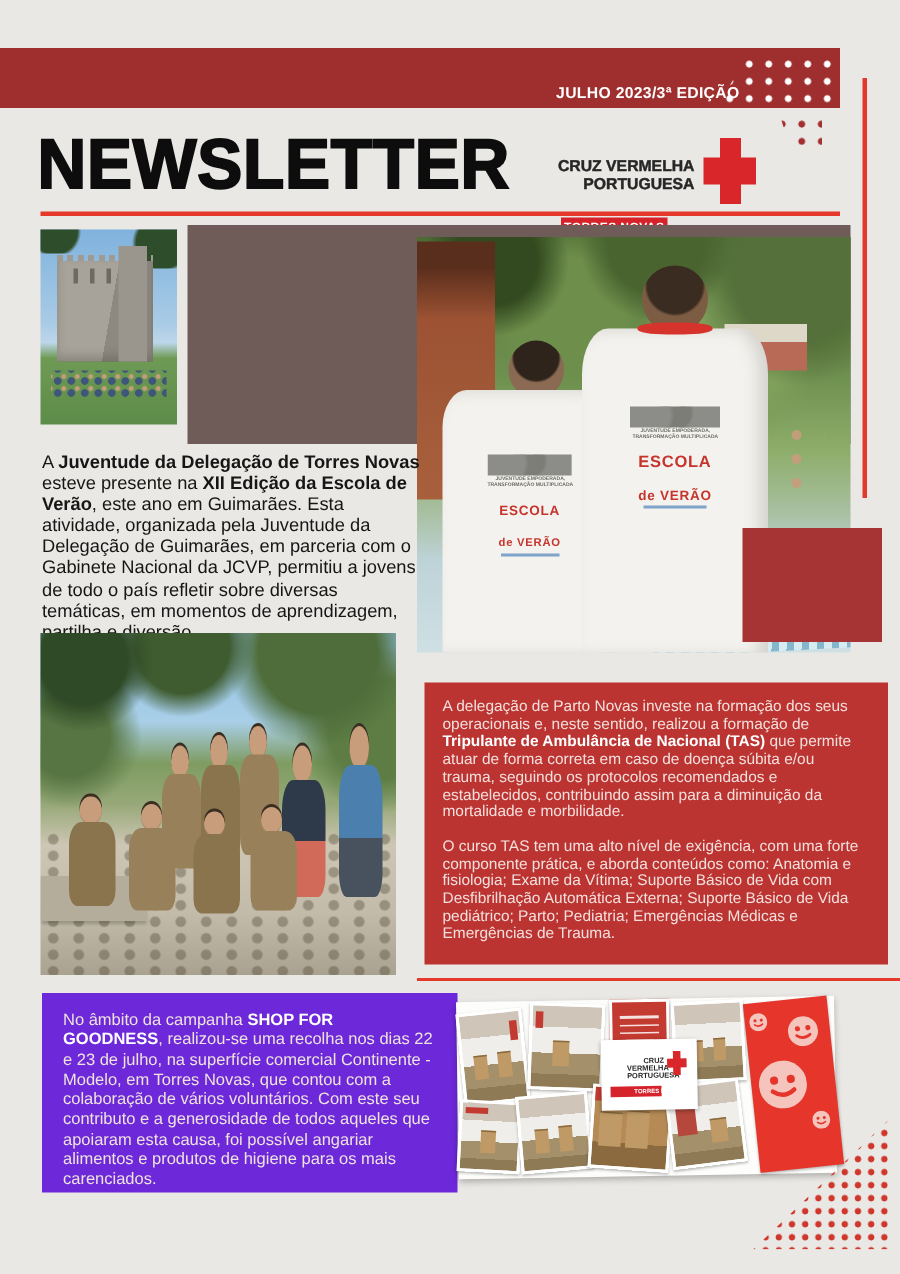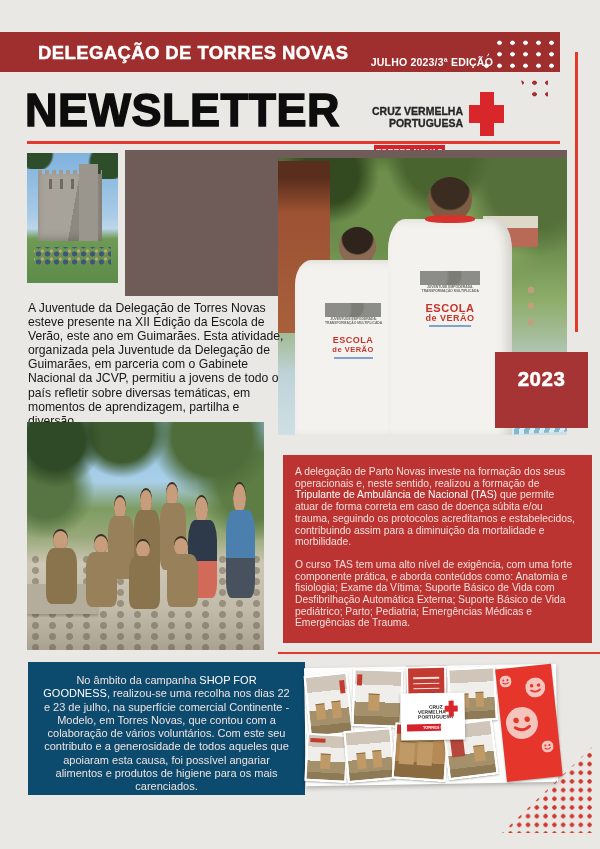--- a/index.html
+++ b/index.html
@@ -62,35 +62,35 @@
   .redhair{position:absolute;left:-3%;top:1%;width:21%;height:62%;background:linear-gradient(180deg,#5a2e1c 0 10%,#9c5233 30%,#a8603c 100%);border-radius:0 0 40% 0;}
   .head{position:absolute;border-radius:50%;}
   .shirt{position:absolute;background:#f3f2ee;border-radius:14% 14% 0 0;box-shadow:inset -6px 0 10px rgba(120,120,110,.25);}
   .shirt .print{position:absolute;left:8%;top:24%;width:84%;text-align:center;}
   .castle-print{margin:0 auto;width:58%;height:14px;background:
      radial-gradient(circle at 20% 40%,#8c8c88 0 30%,rgba(0,0,0,0) 36%),
      radial-gradient(circle at 50% 30%,#7d7d78 0 34%,rgba(0,0,0,0) 40%),
      radial-gradient(circle at 80% 45%,#8c8c88 0 30%,rgba(0,0,0,0) 36%);}
   .print-small{color:#6b6b66;font-size:8px;font-weight:700;transform:scale(.42);transform-origin:center top;width:238%;margin-left:-69%;line-height:9px;white-space:nowrap;}
   .print-title{color:#c6342c;font-weight:700;font-size:11px;line-height:10px;letter-spacing:.5px;}
-  .print-title .sub{font-size:9px;}
+  .print-title .sub{font-size:9px;margin-top:12px;}
   .print-under{margin:2px auto 0;width:40%;height:2px;background:#7fa3c9;}
 
   
   .julho{left:495px;top:352px;width:93px;height:76px;background:#a63434;color:#fff;text-align:center;font-weight:800;font-size:20.5px;line-height:23px;padding-top:15px;box-sizing:border-box;letter-spacing:.5px;-webkit-text-stroke:.5px #fff;}
 
   
   .juv{left:28px;top:301px;width:256px;font-size:12.2px;line-height:14.1px;color:#161616;}
-  .juv b,.tas-box b,.shop b{font-weight:400;}
+  .juv b,.tas-box b,.shop b{font-weight:700;}
   .tas-box{left:283px;top:455px;width:309px;height:188px;background:#bb3431;box-sizing:border-box;padding:11px 12px;color:#f3dfdc;font-size:10.3px;line-height:11.7px;}
   .tas-box p{margin:0;}
   .tas-box p + p{margin-top:11px;}
   .tas-box b{color:#fff;}
   .hline-bottom{left:278px;top:652px;width:322px;height:2px;background:#e5392b;}
-  .shop{left:28px;top:662px;width:277px;height:133px;background:#0c4a6e;box-sizing:border-box;padding:12px 14px;color:#eee3df;font-size:11px;line-height:13.3px;text-align:center;}
+  .shop{left:28px;top:662px;width:277px;height:133px;background:#6d28d9;box-sizing:border-box;padding:12px 14px;color:#eee3df;font-size:11px;line-height:13.3px;}
   .shop b{color:#fff;}
 
   
   .photo-group{left:27px;top:422px;width:237px;height:228px;overflow:hidden;
     background:
       radial-gradient(circle at 12% 8%,#2f4a26 0 10%,rgba(0,0,0,0) 16%),
       radial-gradient(circle at 40% 4%,#3f5c30 0 12%,rgba(0,0,0,0) 18%),
       radial-gradient(circle at 78% 6%,#4e6d3a 0 14%,rgba(0,0,0,0) 22%),
       radial-gradient(circle at 95% 28%,#5d7d45 0 12%,rgba(0,0,0,0) 20%),
       radial-gradient(circle at 8% 30%,#567542 0 10%,rgba(0,0,0,0) 18%),
@@ -128,21 +128,20 @@
     background-image:radial-gradient(circle,#cf362c 0 1.9px,rgba(0,0,0,0) 2.4px);
     background-size:8.8px 8.7px;background-position:4px 4px;
     clip-path:polygon(100% 0,100% 100%,0 100%);}
 </style>
 </head>
 <body>
 
 <div class="page">
 
   <div class="abs band"></div>
-  <div class="abs band-title">DELEGAÇÃO DE TORRES NOVAS</div>
   <div class="abs edition">JULHO 2023/3ª EDIÇÃO</div>
   <div class="abs dots-white"></div>
   <div class="abs dots-red-mini"></div>
   <div class="abs vline"></div>
 
   <div class="abs masthead">NEWSLETTER</div>
   <div class="abs cvp-lines">
     <div>CRUZ VERMELHA</div>
     <div>PORTUGUESA</div>
   </div>
@@ -201,21 +200,20 @@
         <div class="print-title">
           <div>ESCOLA</div>
           <div class="sub">de VERÃO</div>
         </div>
         <div class="print-under"></div>
       </div>
     </div>
   </div>
 
   <div class="abs julho">
-    <div>2023</div>
   </div>
 
   <div class="abs juv"><span>A </span><b>Juventude da Delegação de Torres Novas</b><span> esteve presente na </span><b>XII Edição da Escola de Verão</b><span>, este ano em Guimarães. Esta atividade, organizada pela Juventude da Delegação de Guimarães, em parceria com o Gabinete Nacional da JCVP, permitiu a jovens de todo o país refletir sobre diversas temáticas, em  momentos de aprendizagem, partilha e diversão.</span></div>
 
   <div class="abs photo-group">
     <div class="dapple"></div>
     <div class="wall"></div>
     <div class="fig khaki2" style="left:34%;top:33%;width:11%;height:36%;">
         <div class="fh"></div>
         <div class="fb"></div>
@@ -248,21 +246,21 @@
         <div class="fh"></div>
         <div class="fb"></div>
       </div>
     <div class="fig khaki2" style="left:59%;top:51%;width:13%;height:30%;">
         <div class="fh"></div>
         <div class="fb"></div>
       </div>
   </div>
 
   <div class="abs tas-box">
-    <p><span>A delegação de Parto Novas investe na formação dos seus operacionais e, neste sentido, realizou a formação de </span><b>Tripulante de Ambulância de Nacional (TAS)</b><span> que permite atuar de forma correta em caso de doença súbita e/ou trauma, seguindo os protocolos acreditamos e estabelecidos, contribuindo assim para a diminuição da mortalidade e morbilidade.</span></p>
+    <p><span>A delegação de Parto Novas investe na formação dos seus operacionais e, neste sentido, realizou a formação de </span><b>Tripulante de Ambulância de Nacional (TAS)</b><span> que permite atuar de forma correta em caso de doença súbita e/ou trauma, seguindo os protocolos recomendados e estabelecidos, contribuindo assim para a diminuição da mortalidade e morbilidade.</span></p>
     <p>O curso TAS tem uma alto nível de exigência, com uma forte componente prática,  e aborda conteúdos como: Anatomia e fisiologia; Exame da Vítima; Suporte Básico de Vida com Desfibrilhação Automática Externa; Suporte Básico de Vida pediátrico; Parto; Pediatria; Emergências Médicas e Emergências de Trauma.</p>
   </div>
 
   <div class="abs hline-bottom"></div>
 
   <div class="abs shop"><span>No âmbito da campanha </span><b>SHOP FOR GOODNESS</b><span>, realizou-se uma recolha nos dias 22 e 23 de julho, na superfície comercial Continente - Modelo, em Torres Novas, que contou com a colaboração de vários voluntários. Com este seu contributo e a generosidade de todos aqueles que apoiaram esta causa, foi possível angariar alimentos e produtos de higiene para os mais carenciados.</span></div>
 
   <div class="abs collage">
     <div class="tile" style="left:2px;top:6px;width:44px;height:62px;transform:rotate(-5deg);">
       <div class="bag" style="left:18%;top:46%;width:22%;height:26%;"></div>

